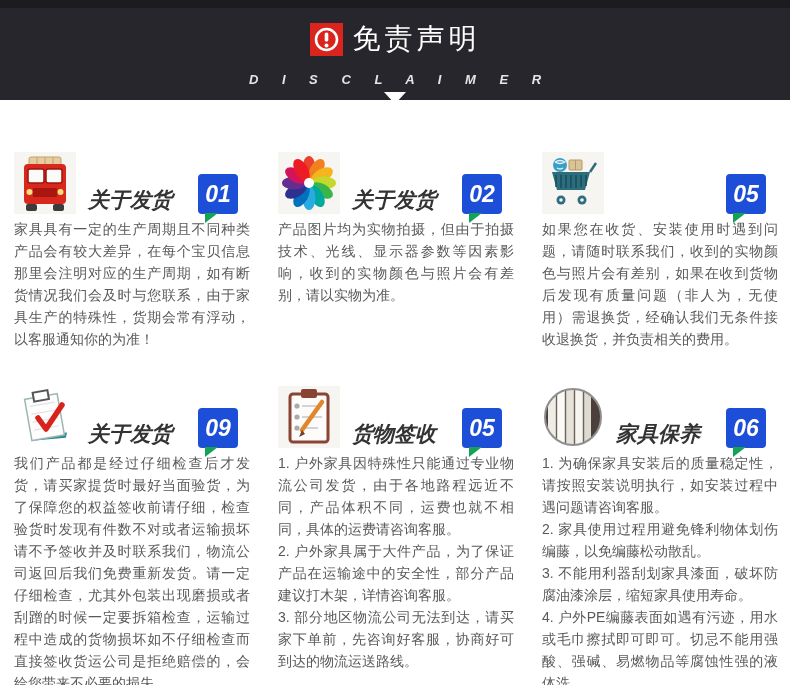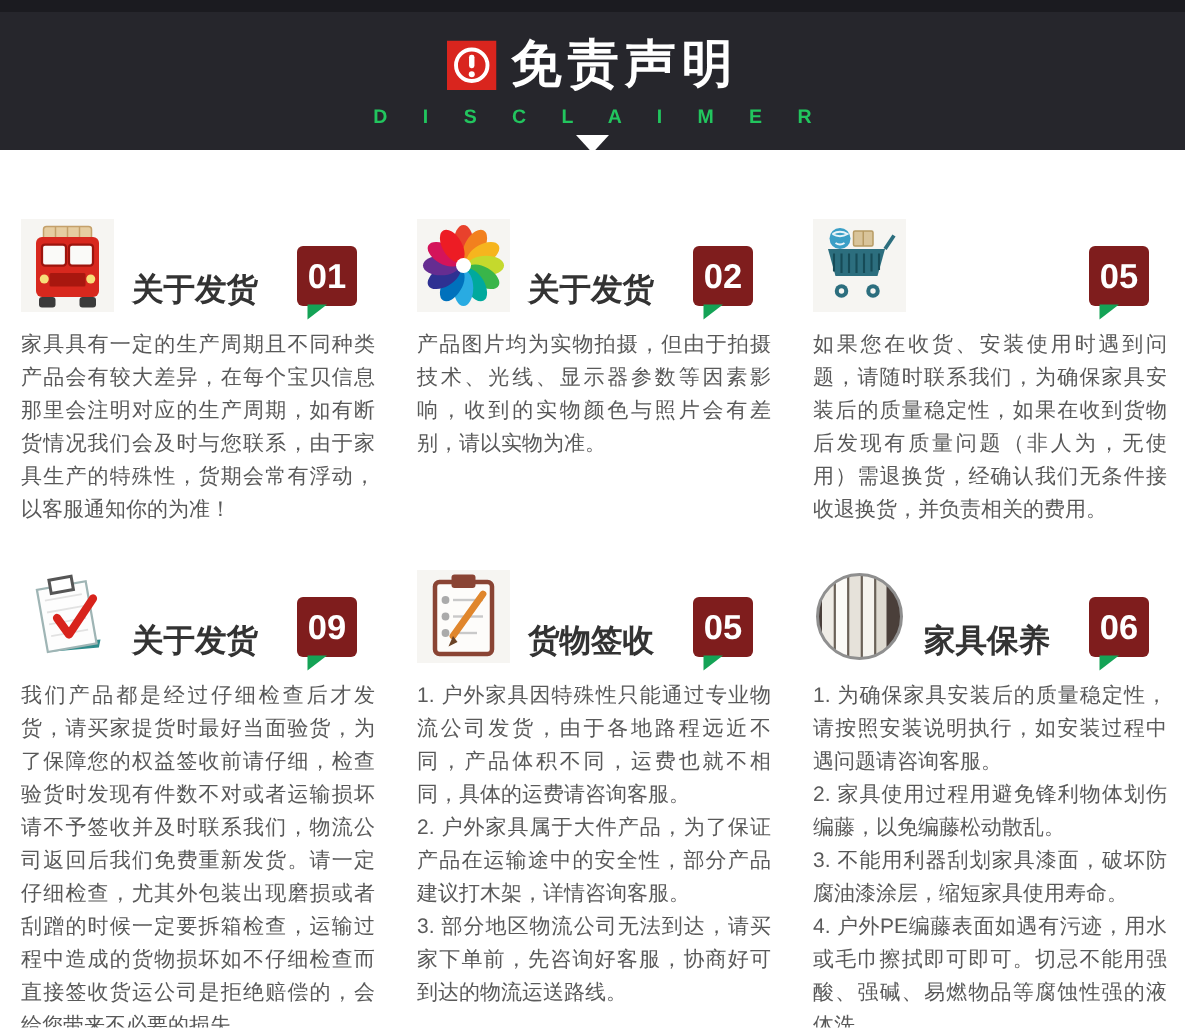--- a/index.html
+++ b/index.html
@@ -16,47 +16,47 @@
   }
   .banner::before {
     content:""; position:absolute; top:0; left:0; right:0; height:8px;
     background:#1b1b20;
   }
   .banner-titlerow {
     margin-top:20px; display:flex; align-items:center; gap:10px;
   }
   .alert-box { width:33px; height:33px; display:block; }
   .banner-title {
-    color:#fff; font-size:34px; font-weight:bold; letter-spacing:4px;
+    color:#fff; font-size:28px; font-weight:normal; letter-spacing:4px;
   }
   .banner-sub {
-    margin-top:4px; color:#22c55e; font-size:13px; font-weight:bold;
-    letter-spacing:10px; text-indent:10px;
+    margin-top:14px; color:#e5e5e5; font-size:13px; font-weight:bold;
+    letter-spacing:10px; text-indent:10px;font-style:italic;
   }
   .down-triangle {
     margin-top:5px; width:0; height:0;
     border-left:11px solid transparent; border-right:11px solid transparent;
     border-top:12px solid #fff;
   }
   
   .grid {
     display:grid; grid-template-columns:repeat(3,1fr);
     column-gap:28px; row-gap:24px;
     padding:40px 12px 0 14px;
   }
   .section { min-width:0; }
-  .sec-head { display:flex; align-items:center; height:74px; }
+  .sec-head { display:flex; align-items:flex-end; height:74px;font-style:italic; }
   .sec-icon { width:62px; height:62px; flex:0 0 62px; display:block; }
   .sec-title {
     margin:32px 0 0 12px; font-size:21px; font-weight:bold; color:#333;
     white-space:nowrap;
   }
   .badge {
     margin:14px 12px 0 auto; width:40px; height:40px; border-radius:4px;
-    background:#7f1d1d; color:#fff; font-size:23px; font-weight:bold;
+    background:#1d4ed8; color:#fff; font-size:23px; font-weight:bold;
     display:flex; align-items:center; justify-content:center;
     position:relative; flex:0 0 40px;
   }
   .badge::after {
     content:""; position:absolute; left:7px; bottom:-9px;
     border-top:10px solid #14a356; border-right:13px solid transparent;
   }
   .sec-body {
     margin-top:4px; font-size:14px; line-height:22px; color:#595959;
     text-align:justify; white-space:pre-line;
@@ -165,21 +165,21 @@
         <path d="M10 20 h38 l-5 18 h-28 z" fill="#2c6e7e"></path>
         <path d="M14 23 v12 M19 23 v13 M24 23 v13 M29 23 v13 M34 23 v13 M39 23 v12 M44 23 v11" stroke="#164b57" stroke-width="1.4"></path>
         <path d="M48 20 l6 -9" stroke="#2c6e7e" stroke-width="2.5" fill="none"></path>
         <circle cx="19" cy="48" r="4.5" fill="#2c6e7e"></circle>
         <circle cx="19" cy="48" r="1.8" fill="#f6f5f2"></circle>
         <circle cx="40" cy="48" r="4.5" fill="#2c6e7e"></circle>
         <circle cx="40" cy="48" r="1.8" fill="#f6f5f2"></circle>
       </svg>
       <div class="badge">05</div>
     </div>
-    <div class="sec-body">如果您在收货、安装使用时遇到问题，请随时联系我们，为确保家具安装后的质量稳定性，如果在收到货物后发现有质量问题（非人为，无使用）需退换货，经确认我们无条件接收退换货，并负责相关的费用。</div>
+    <div class="sec-body">如果您在收货、安装使用时遇到问题，请随时联系我们，收到的实物颜色与照片会有差别，如果在收到货物后发现有质量问题（非人为，无使用）需退换货，经确认我们无条件接收退换货，并负责相关的费用。</div>
   </div>
 
   <div class="section">
     <div class="sec-head">
       <svg class="sec-icon" viewBox="0 0 62 62">
         <rect width="62" height="62" fill="#fff"></rect>
         <g transform="rotate(-10 31 31)">
           <path d="M14 52 l34 3 l2 -5 l-34 -3 z" fill="#2e8b8b"></path>
           <rect x="14" y="10" width="33" height="42" fill="#fdfdfd" stroke="#9fb5b5" stroke-width="1.5"></rect>
           <path d="M18 18 h25 M18 26 h25 M18 34 h25 M18 42 h25" stroke="#e2e2e2" stroke-width="1.2"></path>

